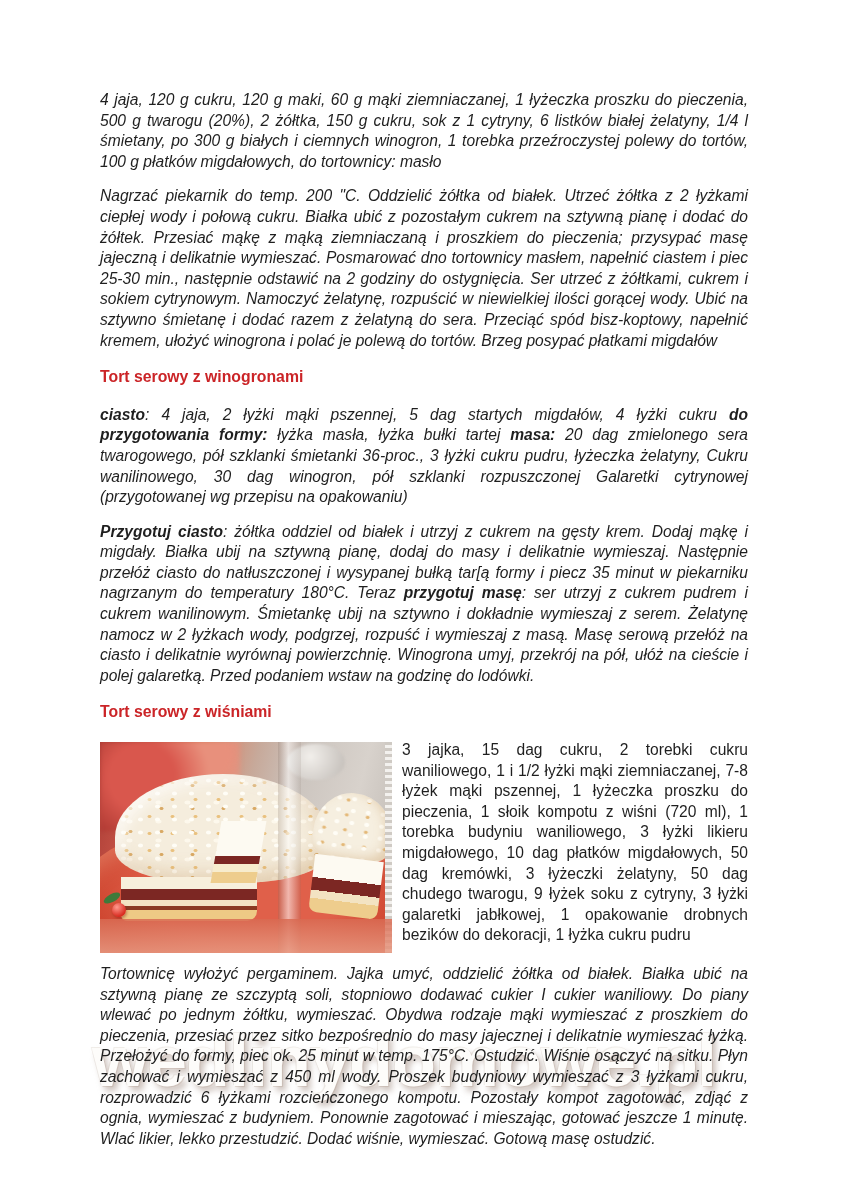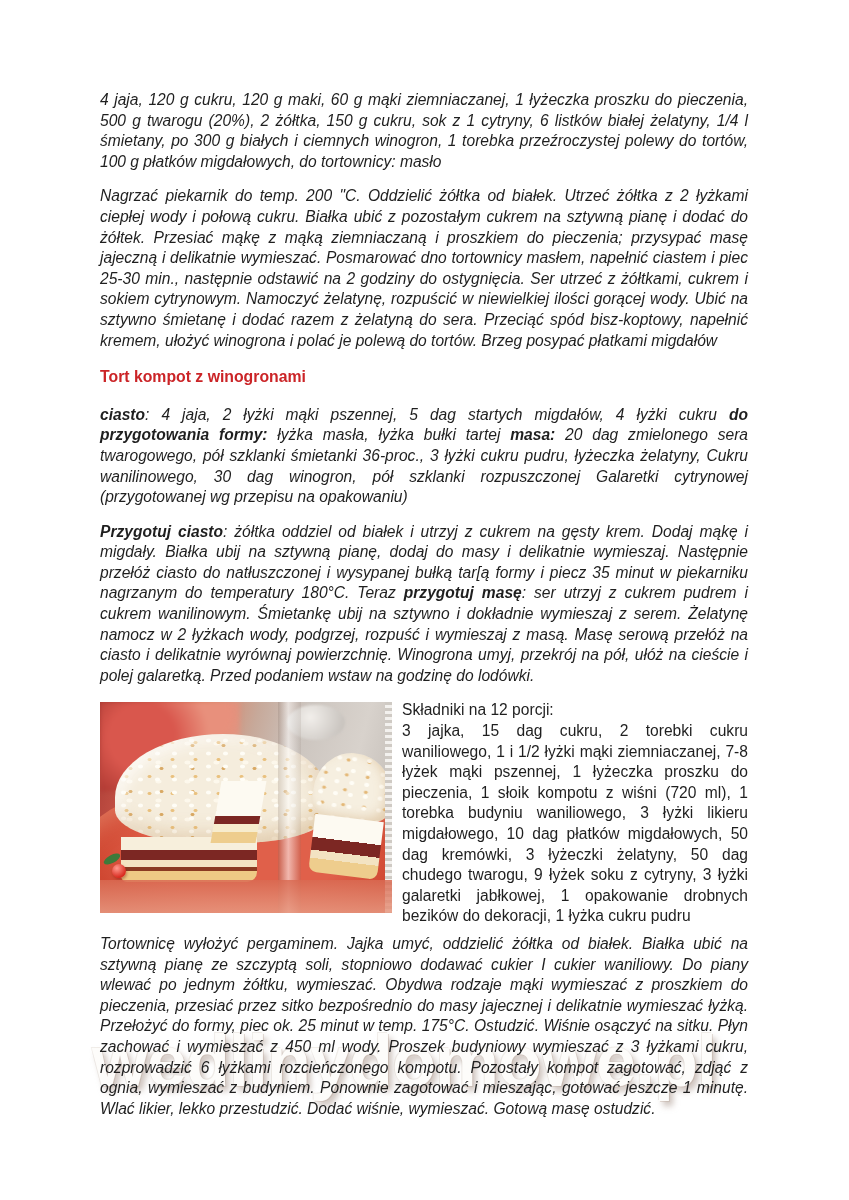--- a/index.html
+++ b/index.html
@@ -136,26 +136,27 @@
 </style>
 </head>
 <body>
 
 <div class="content">
 
   <p>4 jaja, 120 g cukru, 120 g maki, 60 g mąki ziemniaczanej, 1 łyżeczka proszku do pieczenia, 500 g twarogu (20%), 2 żółtka, 150 g cukru, sok z 1 cytryny, 6 listków białej żelatyny, 1/4 l śmietany, po 300 g białych i ciemnych winogron, 1 torebka przeźroczystej polewy do tortów, 100 g płatków migdałowych, do tortownicy: masło</p>
 
   <p>Nagrzać piekarnik do temp. 200 "C. Oddzielić żółtka od białek. Utrzeć żółtka z 2 łyżkami ciepłej wody i połową cukru. Białka ubić z pozostałym cukrem na sztywną pianę i dodać do żółtek. Przesiać mąkę z mąką ziemniaczaną i proszkiem do pieczenia; przysypać masę jajeczną i delikatnie wymieszać. Posmarować dno tortownicy masłem, napełnić ciastem i piec 25-30 min., następnie odstawić na 2 godziny do ostygnięcia. Ser utrzeć z żółtkami, cukrem i sokiem cytrynowym. Namoczyć żelatynę, rozpuścić w niewielkiej ilości gorącej wody. Ubić na sztywno śmietanę i dodać razem z żelatyną do sera. Przeciąć spód bisz-koptowy, napełnić kremem, ułożyć winogrona i polać je polewą do tortów. Brzeg posypać płatkami migdałów</p>
 
-  <h2>Tort kompot z winogronami</h2>
+  <h2>Tort serowy z winogronami</h2>
 
   <p><span class="b">ciasto</span><span>: 4 jaja, 2 łyżki mąki pszennej, 5 dag startych migdałów, 4 łyżki cukru </span><span class="b">do przygotowania formy:</span><span> łyżka masła, łyżka bułki tartej </span><span class="b">masa:</span><span> 20 dag zmielonego sera twarogowego, pół szklanki śmietanki 36-proc., 3 łyżki cukru pudru, łyżeczka żelatyny, Cukru wanilinowego, 30 dag winogron, pół szklanki rozpuszczonej Galaretki cytrynowej (przygotowanej wg przepisu na opakowaniu)</span></p>
 
   <p><span class="b">Przygotuj ciasto</span><span>: żółtka oddziel od białek i utrzyj z cukrem na gęsty krem. Dodaj mąkę i migdały. Białka ubij na sztywną pianę, dodaj do masy i delikatnie wymieszaj. Następnie przełóż ciasto do natłuszczonej i wysypanej bułką tar[ą formy i piecz 35 minut w piekarniku nagrzanym do temperatury 180°C. Teraz </span><span class="b">przygotuj masę</span><span>: ser utrzyj z cukrem pudrem i cukrem wanilinowym. Śmietankę ubij na sztywno i dokładnie wymieszaj z serem. Żelatynę namocz w 2 łyżkach wody, podgrzej, rozpuść i wymieszaj z masą. Masę serową przełóż na ciasto i delikatnie wyrównaj powierzchnię. Winogrona umyj, przekrój na pół, ułóż na cieście i polej galaretką. Przed podaniem wstaw na godzinę do lodówki.</span></p>
 
+  <h2>Tort serowy z wiśniami</h2>
 
   <div class="media-row">
     <div class="photo">
       <div class="roses"></div>
       <div class="spoon-blob"></div>
       <div class="plate"></div>
       <div class="cake">
         <div class="cake-top"></div>
         <div class="cake-side"></div>
         <div class="cake-cut"></div>
@@ -164,21 +165,20 @@
         <div class="slice-top"></div>
         <div class="slice-side"></div>
       </div>
       <div class="leaf"></div>
       <div class="cherry"></div>
       <div class="fold"></div>
       <div class="film-strip"></div>
       <div class="plate-front"></div>
     </div>
     <div class="side-text">
-      <div class="line">Składniki na 12 porcji:</div>
       <div class="line">3 jajka, 15 dag cukru, 2 torebki cukru waniliowego, 1 i 1/2 łyżki mąki ziemniaczanej, 7-8 łyżek mąki pszennej, 1 łyżeczka proszku do pieczenia, 1 słoik kompotu z wiśni (720 ml), 1 torebka budyniu waniliowego, 3 łyżki likieru migdałowego, 10 dag płatków migdałowych, 50 dag kremówki, 3 łyżeczki żelatyny, 50 dag chudego twarogu, 9 łyżek soku z cytryny, 3 łyżki galaretki jabłkowej, 1 opakowanie drobnych bezików do dekoracji, 1 łyżka cukru pudru</div>
     </div>
   </div>
 
   <p class="clear-p">Tortownicę wyłożyć pergaminem. Jajka umyć, oddzielić żółtka od białek. Białka ubić na sztywną pianę ze szczyptą soli, stopniowo dodawać cukier I cukier waniliowy. Do piany wlewać po jednym żółtku, wymieszać. Obydwa rodzaje mąki wymieszać z proszkiem do pieczenia, przesiać przez sitko bezpośrednio do masy jajecznej i delikatnie wymieszać łyżką. Przełożyć do formy, piec ok. 25 minut w temp. 175°C. Ostudzić. Wiśnie osączyć na sitku. Płyn zachować i wymieszać z 450 ml wody. Proszek budyniowy wymieszać z 3 łyżkami cukru, rozprowadzić 6 łyżkami rozcieńczonego kompotu. Pozostały kompot zagotować, zdjąć z ognia, wymieszać z budyniem. Ponownie zagotować i mieszając, gotować jeszcze 1 minutę. Wlać likier, lekko przestudzić. Dodać wiśnie, wymieszać. Gotową masę ostudzić.</p>
 
 </div>
 
 <div class="watermark">wedlinydomowe.pl</div>
 

